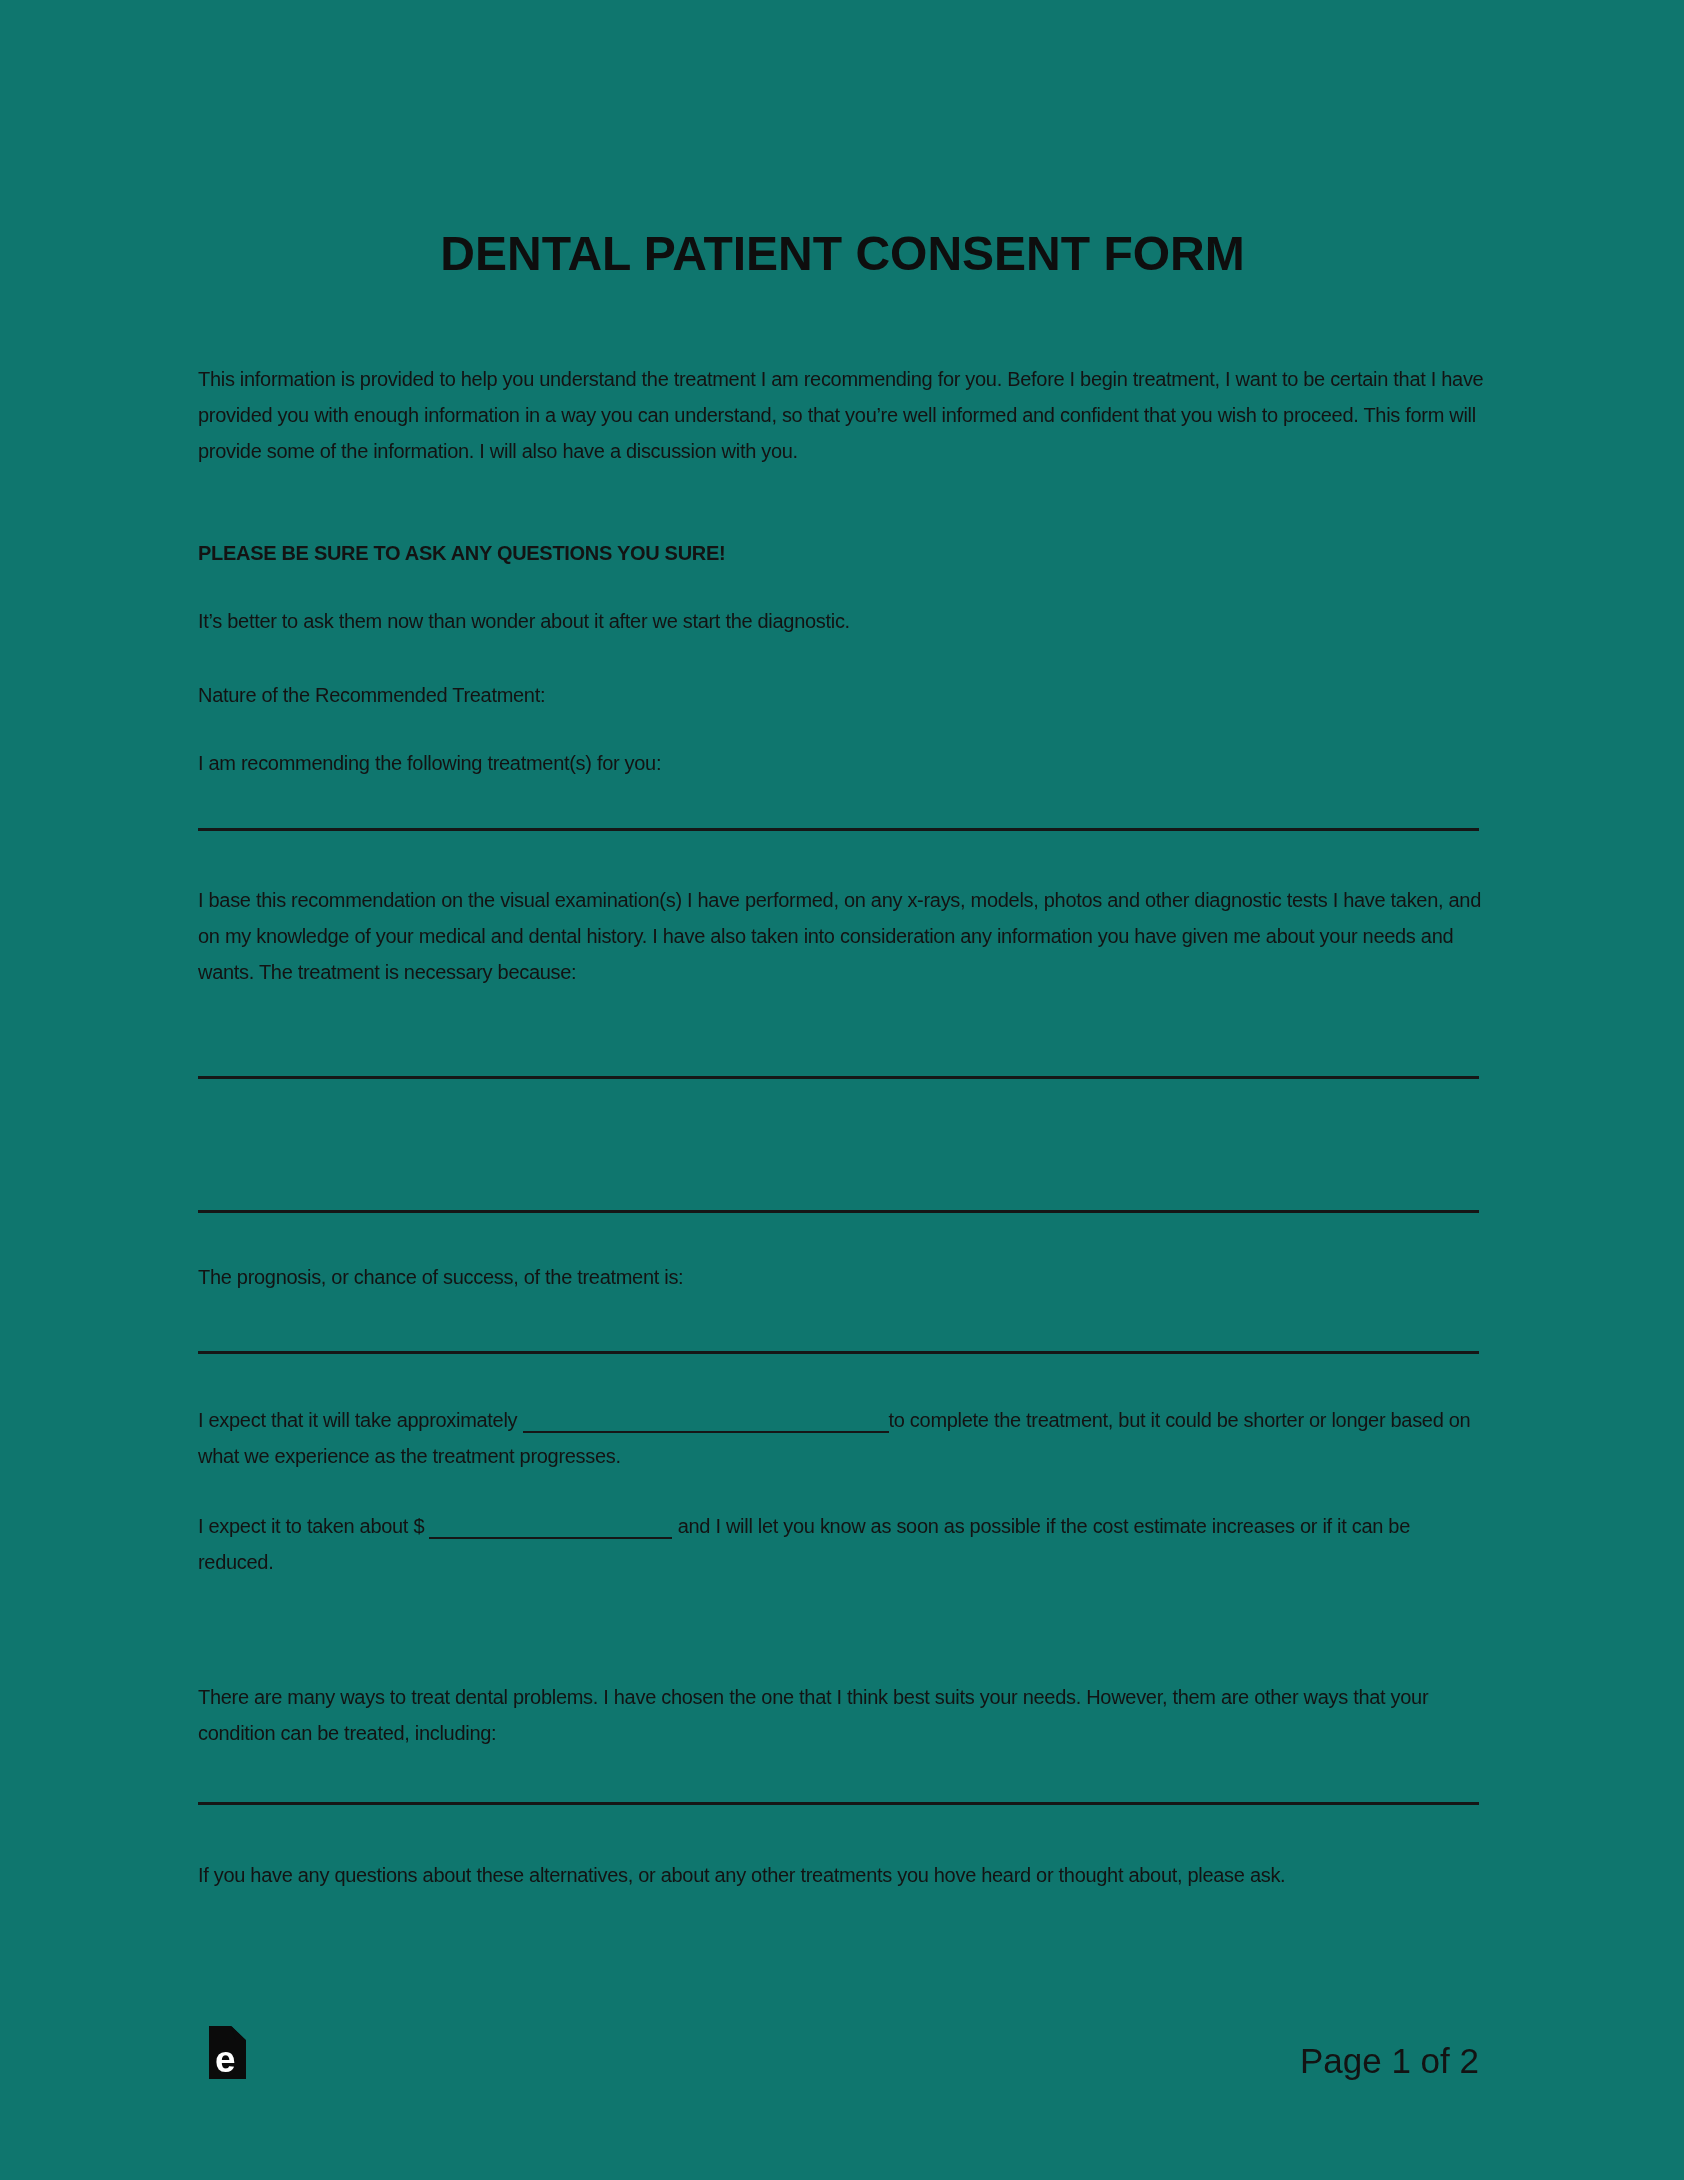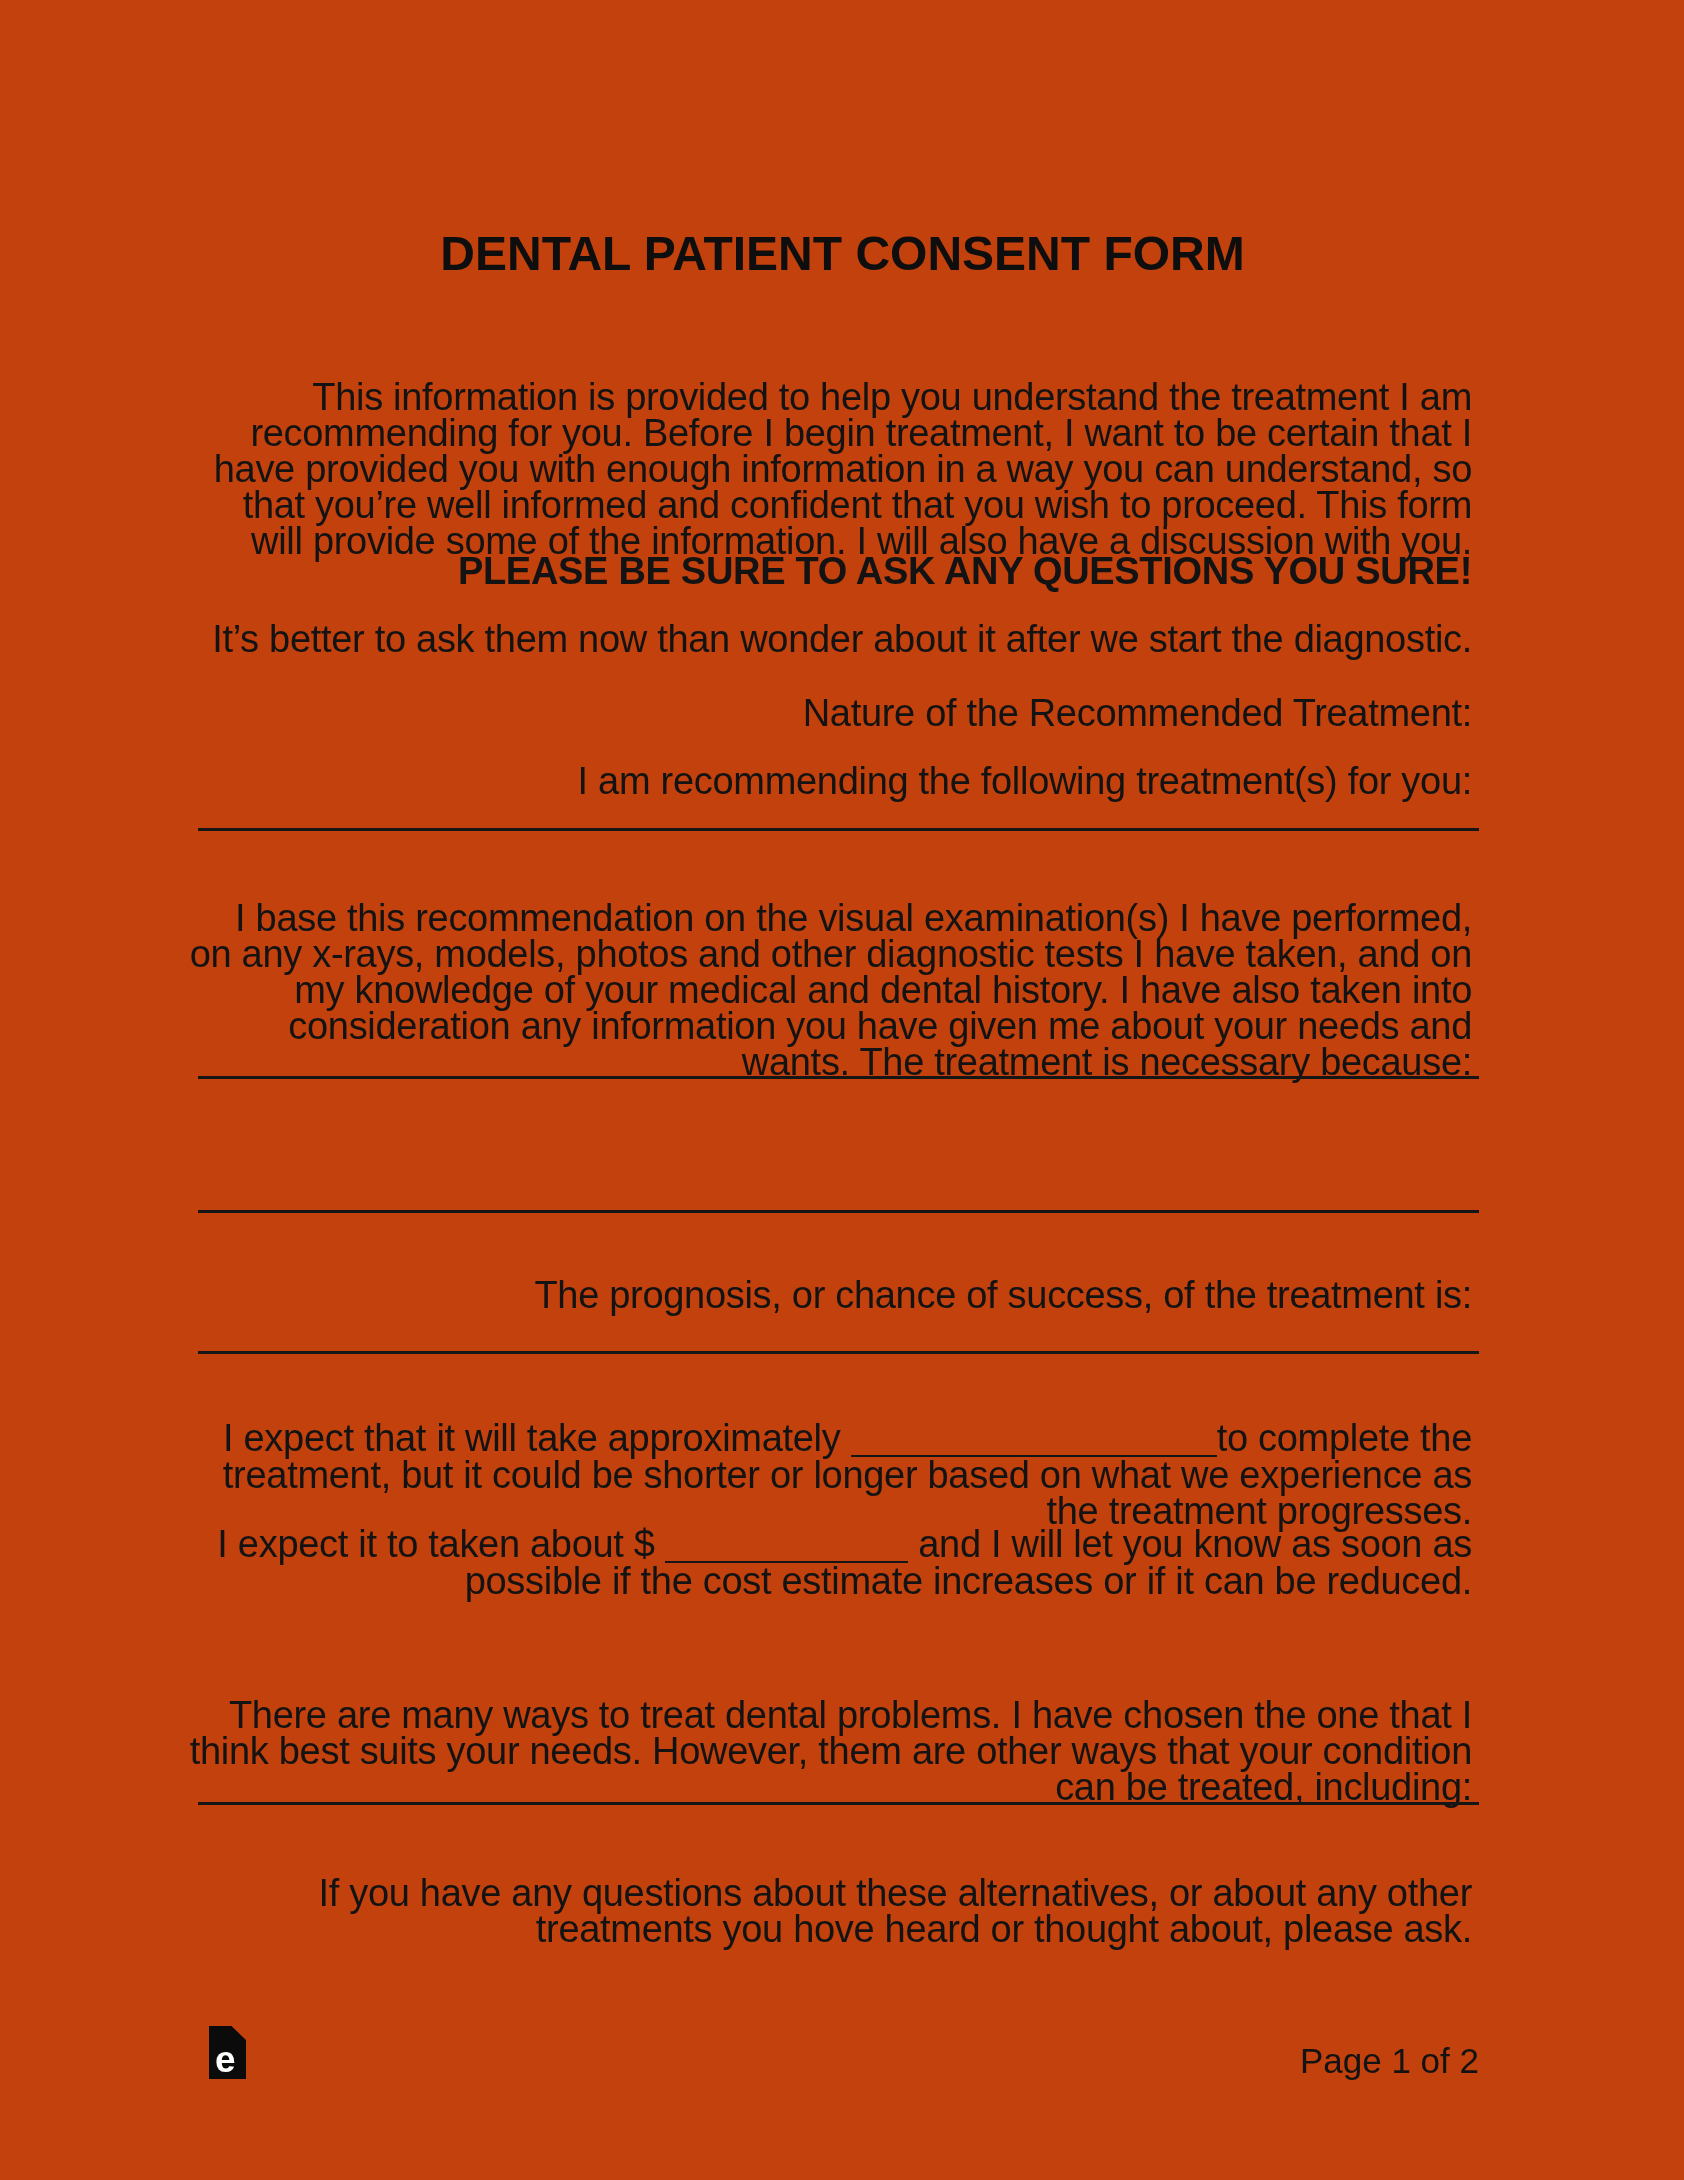--- a/index.html
+++ b/index.html
@@ -4,46 +4,45 @@
 <style>
   html, body {
     margin: 0;
     padding: 0;
     background: #ffffff;
   }
   .page {
     position: relative;
     width: 1685px;
     height: 2181px;
-    background: #c2410c;
+    background: #0f766e;
     font-family: "Liberation Sans", sans-serif;
     color: #131313;
     overflow: hidden;
   }
   .doc-title {
     position: absolute;
     top: 194px;
     left: 0;
     width: 1685px;
     text-align: center;
     font-size: 48px;
     font-weight: bold;
     letter-spacing: 0px;
     line-height: 1.15;
     color: #0e0e0e;
   }
   .b {
     position: absolute;
-    left: 184px;
+    left: 198px;
     width: 1288px;
-    font-size: 38px;
+    font-size: 20px;
     line-height: 36px;
     letter-spacing: -0.3px;
     color: #131313;
-    text-align: right;
   }
   .bold { font-weight: bold; }
   .boldital { font-weight: bold; font-style: italic; }
   .rule {
     position: absolute;
     left: 198px;
     width: 1281px;
     height: 2.6px;
     background: #161616;
   }

